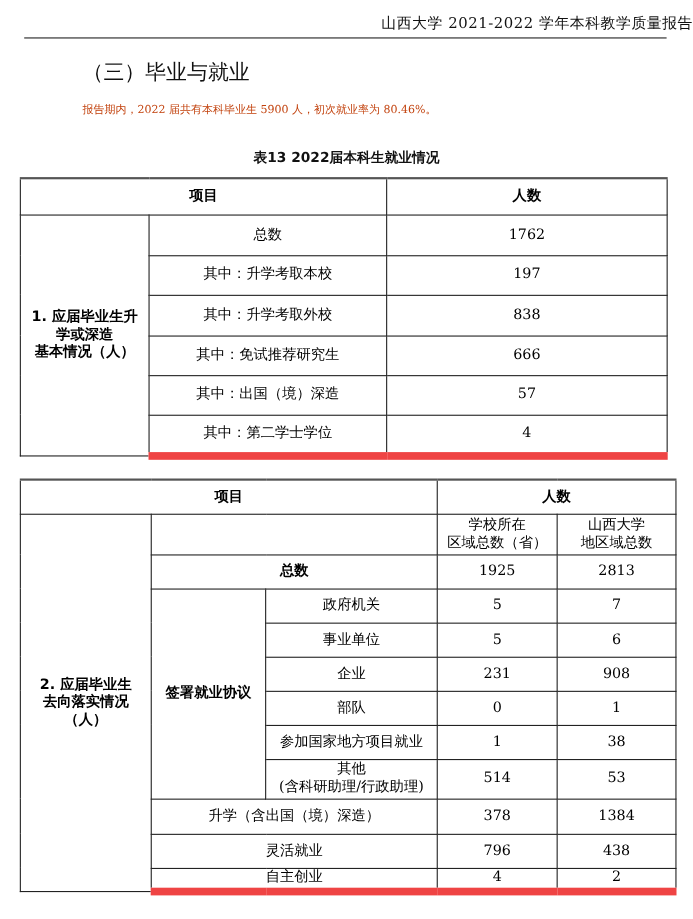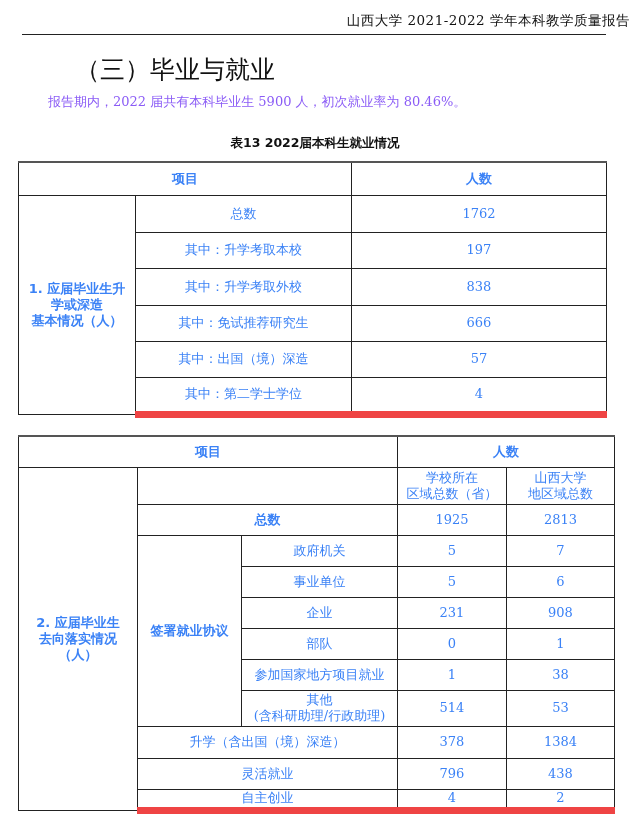--- a/index.html
+++ b/index.html
@@ -2,28 +2,28 @@
 <html><head>
 <meta charset="utf-8">
 <style>
   html, body { margin:0; padding:0; background:#ffffff; }
   body { width:630px; height:835px; position:relative; overflow:hidden;
          font-family:"DejaVu Serif","Liberation Serif",serif; color:#111; }
   .running-header { position:absolute; left:0; top:12px; width:630px; text-align:right;
          font-size:13.5px; letter-spacing:0.5px; color:#111; }
   .header-rule { position:absolute; left:22px; top:34px; width:584px; height:0;
          border-top:1.5px solid #222; }
-  .section-title { position:absolute; left:75px; top:53px; font-size:25px;
+  .section-title { position:absolute; left:75px; top:53px; font-size:19px;
          font-family:"DejaVu Sans","Liberation Sans",sans-serif; font-weight:normal; color:#111; }
-  .intro { position:absolute; left:48px; top:93px; font-size:13px; color:#8b5cf6; }
+  .intro { position:absolute; left:75px; top:93px; font-size:10px; color:#c2410c; }
   .caption { position:absolute; left:0; top:135px; width:630px; text-align:center;
          font-size:12.5px; font-weight:bold; font-family:"DejaVu Sans","Liberation Sans",sans-serif; }
   table { position:absolute; border-collapse:collapse; table-layout:fixed; }
   td { border:1px solid #222; text-align:center; vertical-align:middle;
-       font-size:13px; padding:0; line-height:16px; color:#3b82f6; }
+       font-size:13px; padding:0; line-height:16px; color:#000000; }
   td.bold { font-weight:bold; font-family:"DejaVu Sans","Liberation Sans",sans-serif; font-size:13px; }
   .t1 { left:18px; top:161px; width:588px; }
   .t2 { left:18px; top:435px; width:596px; }
   .t1 tr.hdr td, .t2 tr.hdr td { border-top:2px solid #555; }
   .t1 tr.last td, .t2 tr.last td { border-bottom:7px solid #ef4444; }
 </style>
 </head>
 <body>
 
 <div class="running-header">山西大学 2021-2022  学年本科教学质量报告</div>

